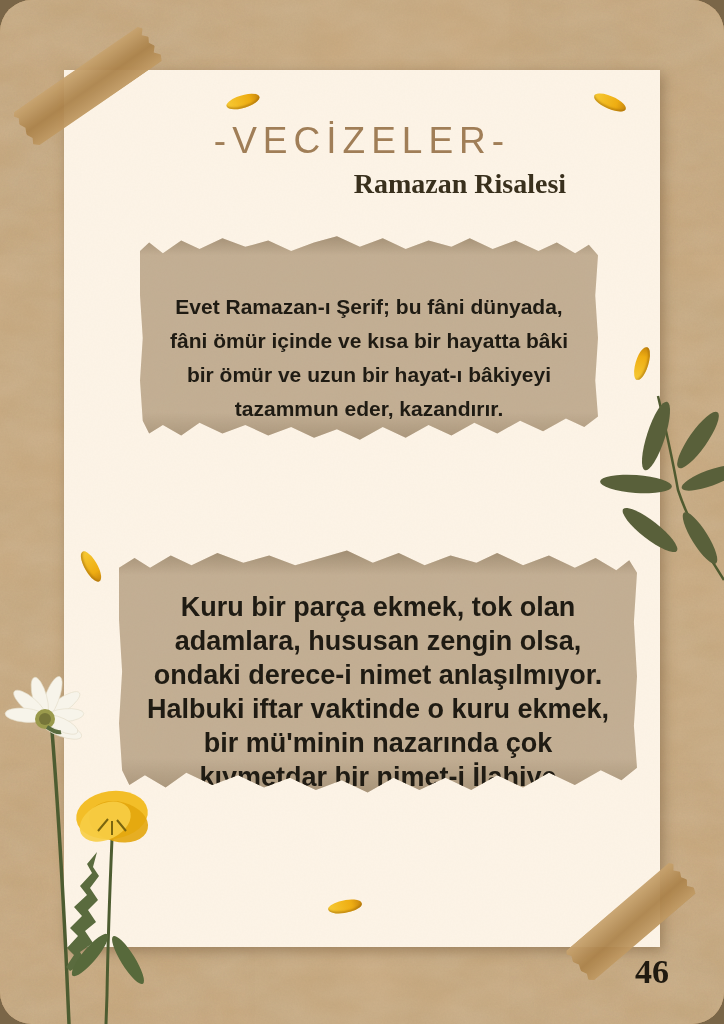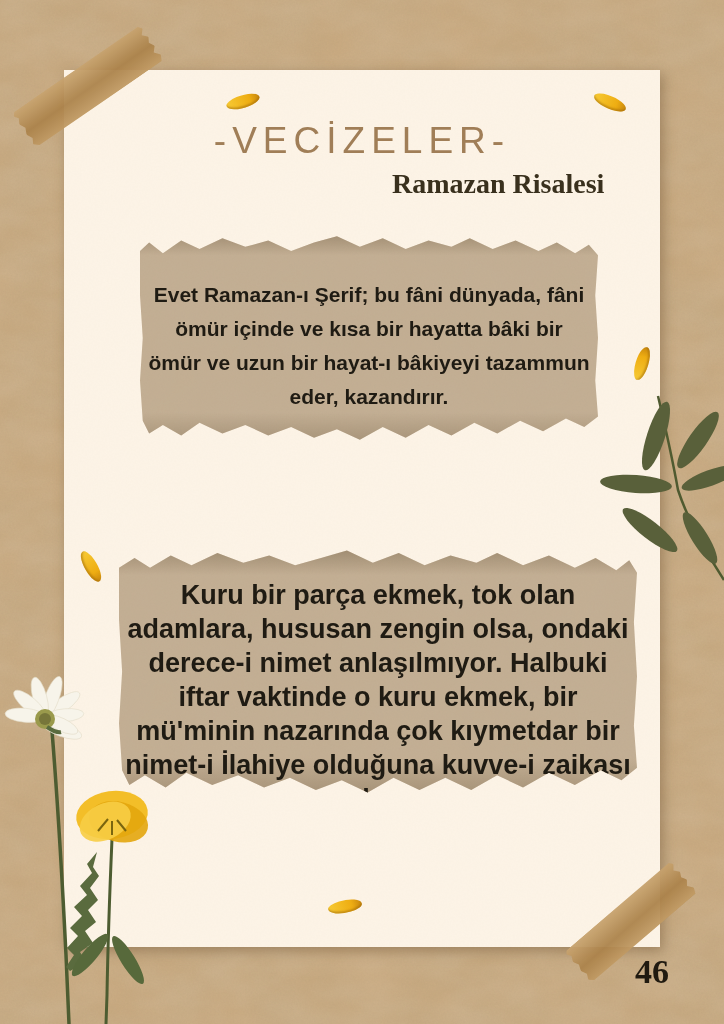--- a/index.html
+++ b/index.html
@@ -1,20 +1,21 @@
 <!DOCTYPE html>
 <html><head>
 <meta charset="utf-8">
 <style>
   html,body{margin:0;padding:0;background:#7a6648;}
   .stage{
     position:relative; width:724px; height:1024px; overflow:hidden;
     font-family:"Liberation Sans", sans-serif;
     background:#c9a87d;
     box-shadow:inset 0 0 90px rgba(110,82,48,.45);
+    border-radius:32px;
   }
   .stage svg{display:block;}
   .abs{position:absolute;}
   .bg-texture{left:0;top:0;z-index:0;pointer-events:none;}
 
   .paper-page{
     left:64px; top:70px; width:596px; height:877px;
     background:#fdf4e7;
     box-shadow:3px 4px 12px rgba(104,78,46,.45);
     z-index:1;
@@ -22,38 +23,38 @@
   .page-grain{left:64px;top:70px;z-index:1;opacity:.5;pointer-events:none;}
 
   .page-title{
     left:64px; top:120px; width:596px; z-index:2;
     text-align:center;
     font-size:37px; font-weight:400; letter-spacing:6px;
     color:#a07e57;
   }
   .page-subtitle{
     left:348px; top:168px; width:224px; z-index:2;
-    text-align:left;
+    text-align:center;
     font-family:"Liberation Serif", serif;
-    font-size:28px; font-weight:700; color:#39301d;margin-left:44px;
+    font-size:28px; font-weight:700; color:#39301d;
   }
 
   .quote-card{
     z-index:3;
     background:
       linear-gradient(180deg, rgba(92,74,48,.38) 0%, rgba(92,74,48,0) 11%,
                       rgba(92,74,48,0) 85%, rgba(92,74,48,.30) 100%),
       #c4b096;
     color:#1f1b13;
     font-weight:700;
     text-align:center;
     box-sizing:border-box;
   }
   .quote-card .grain{position:absolute;left:0;top:0;opacity:.45;pointer-events:none;}
-  .quote-text{position:relative;z-index:2;margin:0;}
+  .quote-text{position:relative;z-index:2;margin:12px;}
 
   .quote-1{
     left:140px; top:232px; width:458px; height:212px;
     padding:46px 8px 0;
     font-size:21px; line-height:34px;
     clip-path:polygon(0% 9%,2% 5%,5% 10%,9% 4%,13% 8%,18% 3%,23% 7%,28% 4%,33% 9%,38% 5%,43% 2%,48% 7%,53% 3%,58% 8%,63% 4%,68% 7%,72% 3%,77% 8%,82% 4%,87% 9%,91% 5%,95% 10%,98% 6%,100% 11%,99.4% 30%,100% 50%,99.4% 70%,100% 87%,97% 92%,93% 88%,88% 94%,83% 89%,78% 95%,73% 90%,68% 96%,63% 91%,58% 97%,53% 92%,48% 98%,43% 93%,38% 97%,33% 92%,28% 96%,23% 91%,18% 95%,13% 90%,9% 96%,5% 91%,2% 95%,.6% 89%,0% 70%,.6% 50%,0% 30%);
   }
   .quote-2{
     left:119px; top:548px; width:518px; height:247px;
     padding:30px 6px 0;

